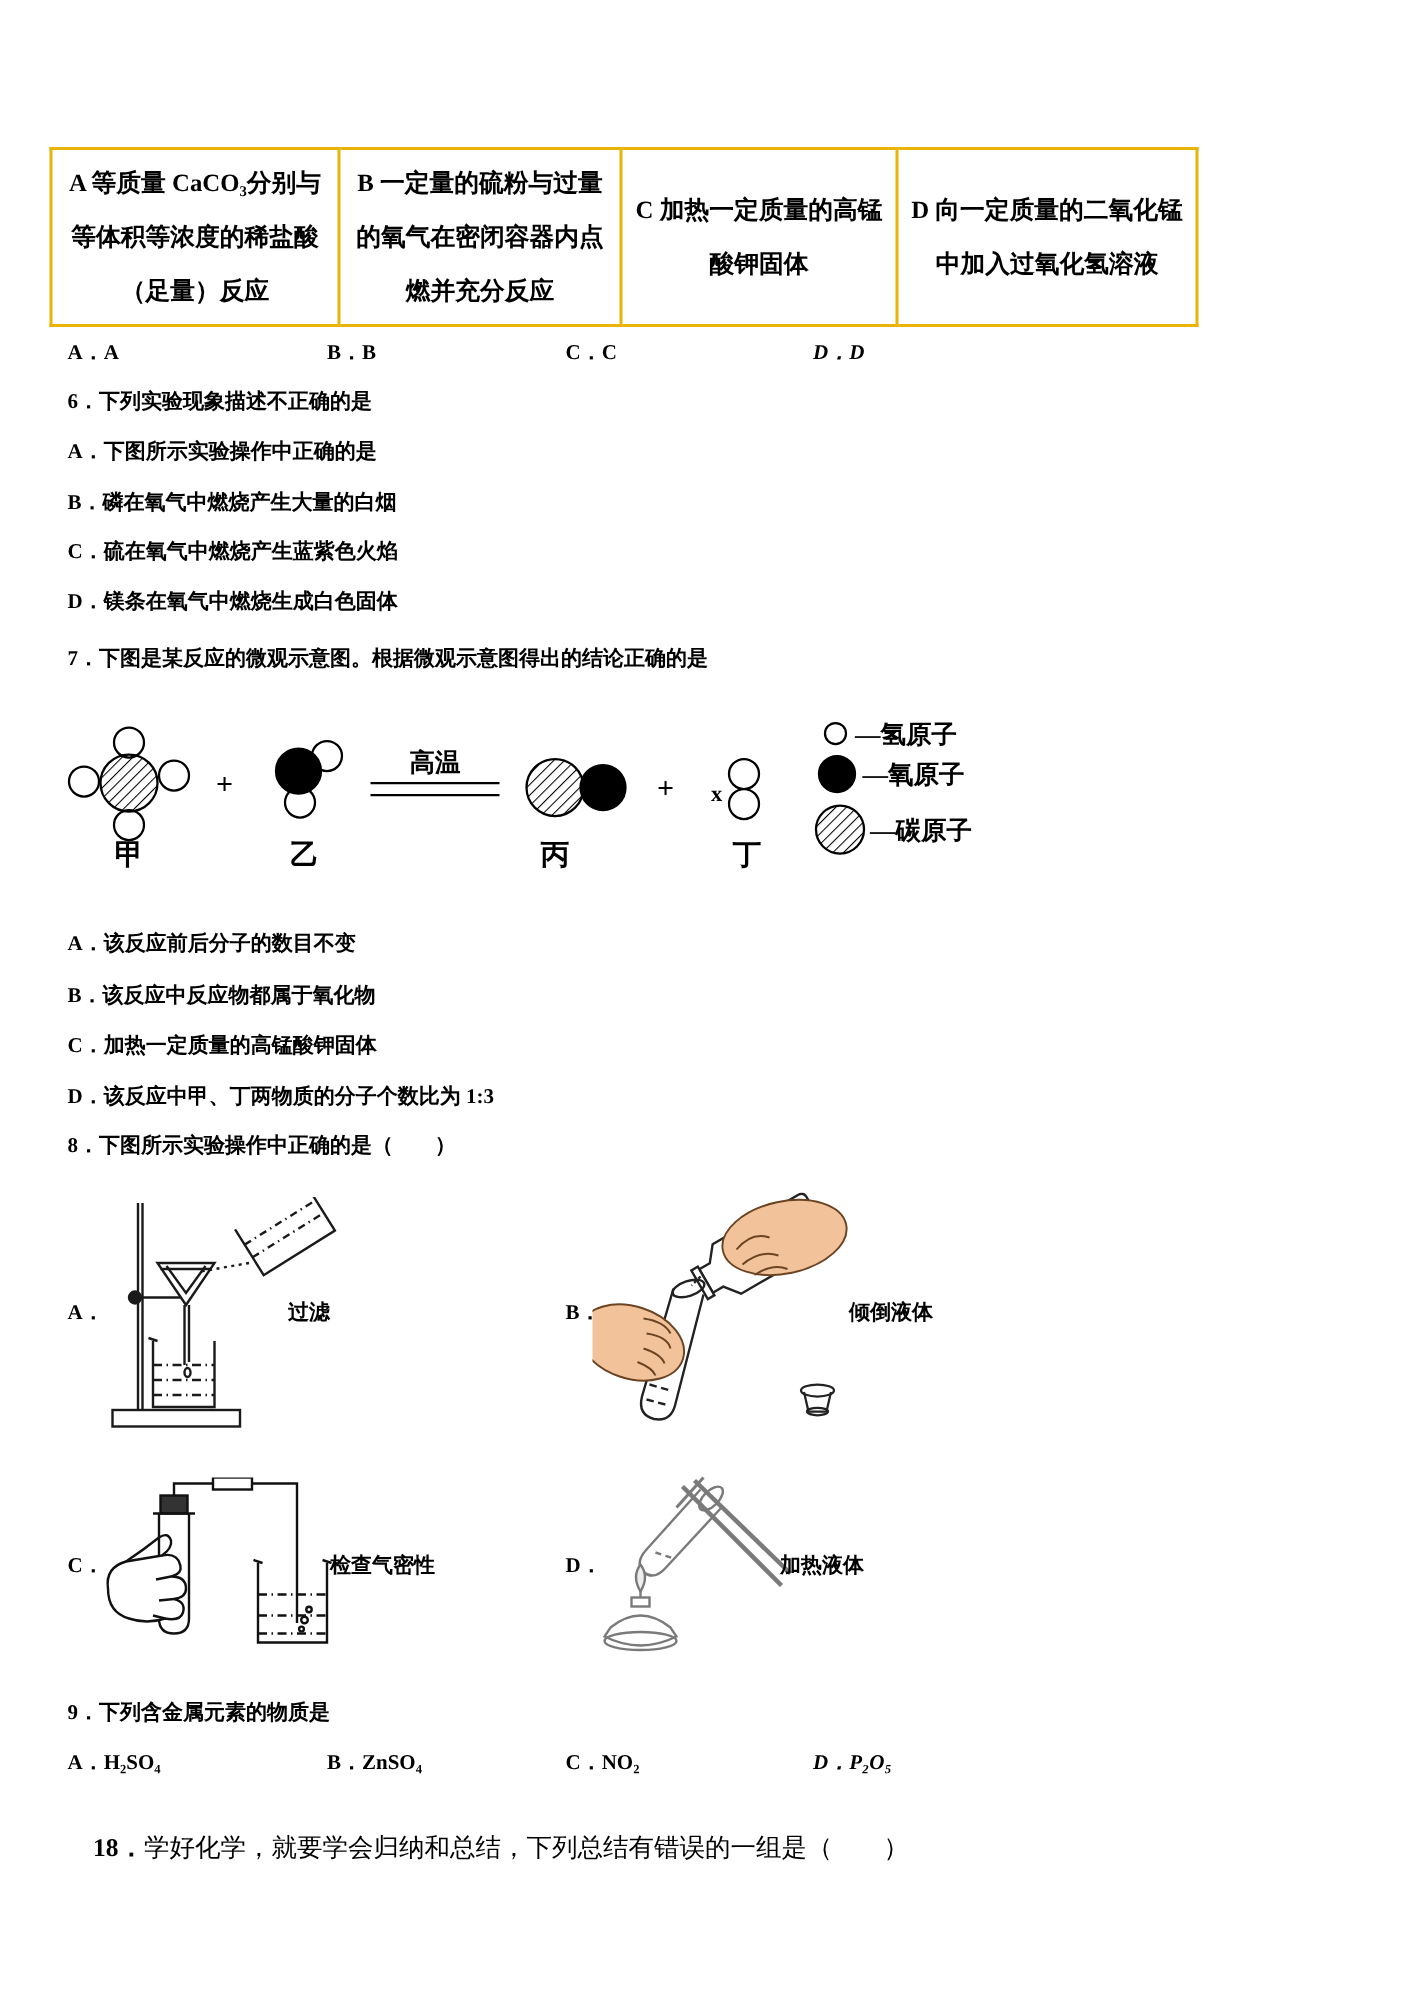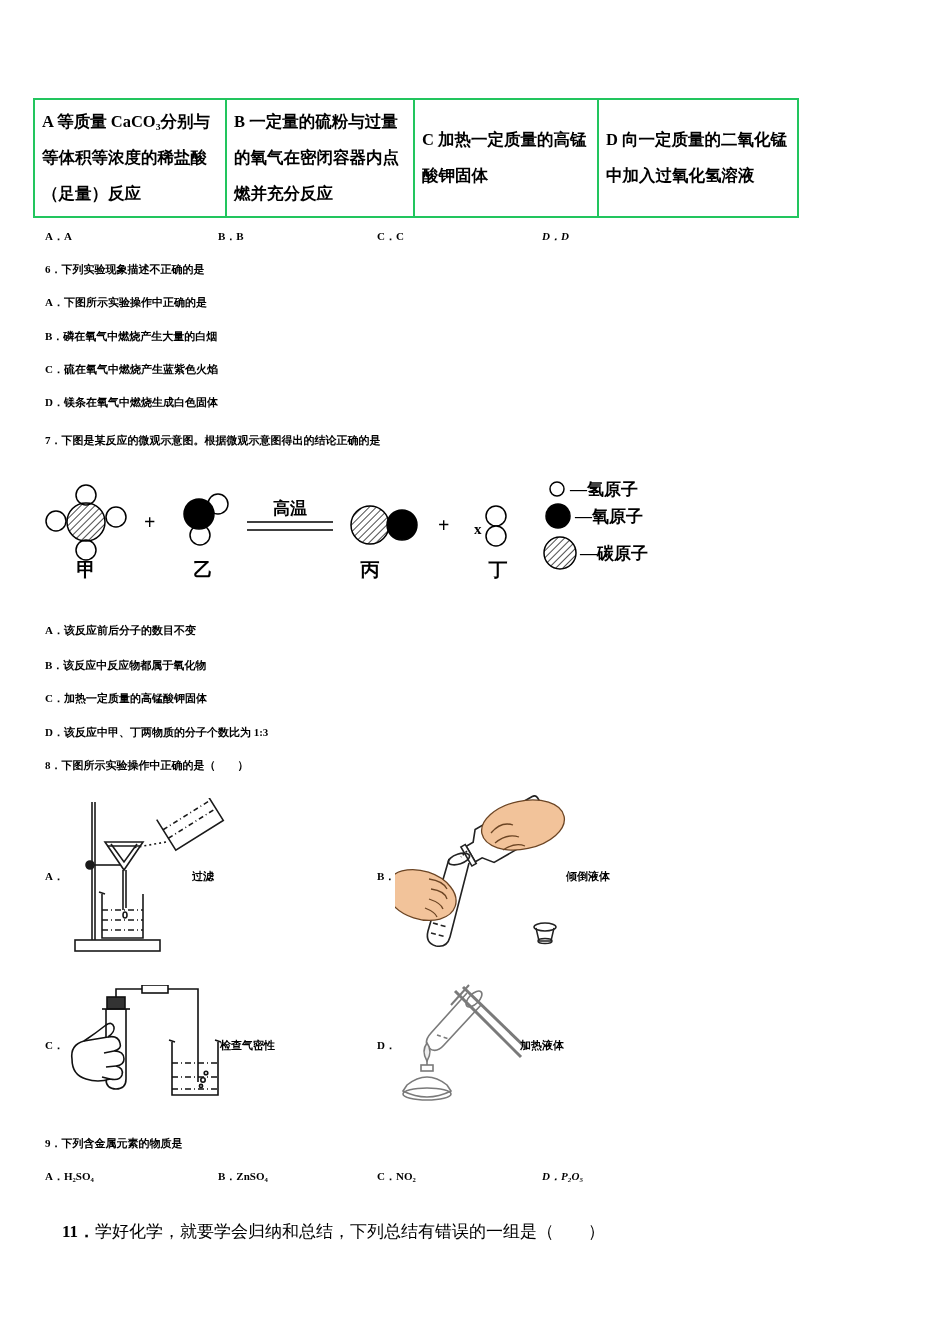--- a/index.html
+++ b/index.html
@@ -12,29 +12,30 @@
   .page {
     position:relative; width:950px; height:1344px;
     background:#ffffff; overflow:hidden; font-weight:bold;
   }
   
   .qtable {
     position:absolute; left:33px; top:98px;
     border-collapse:collapse; table-layout:fixed;
   }
   .qtable td {
-    border:2px solid #22c55e;
+    border:2px solid #eab308;
     font-size:16.5px; line-height:36px;
     padding:4px 7px; vertical-align:middle;
     height:104px;
+    text-align:center;
   }
   
   .line {
     position:absolute; left:45px;
-    font-size:11px; line-height:24px; white-space:pre;
+    font-size:14px; line-height:24px; white-space:pre;
   }
   .c1 { left:45px; } .c2 { left:218px; } .c3 { left:377px; } .c4 { left:542px;font-style:italic; }
   .regular { font-weight:normal; font-size:17px; }
   .regular .bold { font-weight:bold; }
   .fig { position:absolute; }
   .fig text {
     stroke:none; fill:#000;
     font-family:"Liberation Serif","DejaVu Serif",serif;
     font-weight:bold; font-size:17px;
   }
@@ -265,16 +266,16 @@
   <span class="line caption c3" style="top:1033px">D．</span>
   <span class="line caption" style="left:520px;top:1033px">加热液体</span>
 
   <div class="line" style="top:1131px">9．下列含金属元素的物质是</div>
   <span class="line c1" style="top:1164px">A．H₂SO₄</span>
   <span class="line c2" style="top:1164px">B．ZnSO₄</span>
   <span class="line c3" style="top:1164px">C．NO₂</span>
   <span class="line c4" style="top:1164px">D．P₂O₅</span>
 
   <div class="line regular" style="top:1196px">
-    <span class="bold">11．</span><span>学好化学，就要学会归纳和总结，下列总结有错误的一组是（　　）</span>
+    <span class="bold">18．</span><span>学好化学，就要学会归纳和总结，下列总结有错误的一组是（　　）</span>
   </div>
 
 </div>
 
 </body></html>

